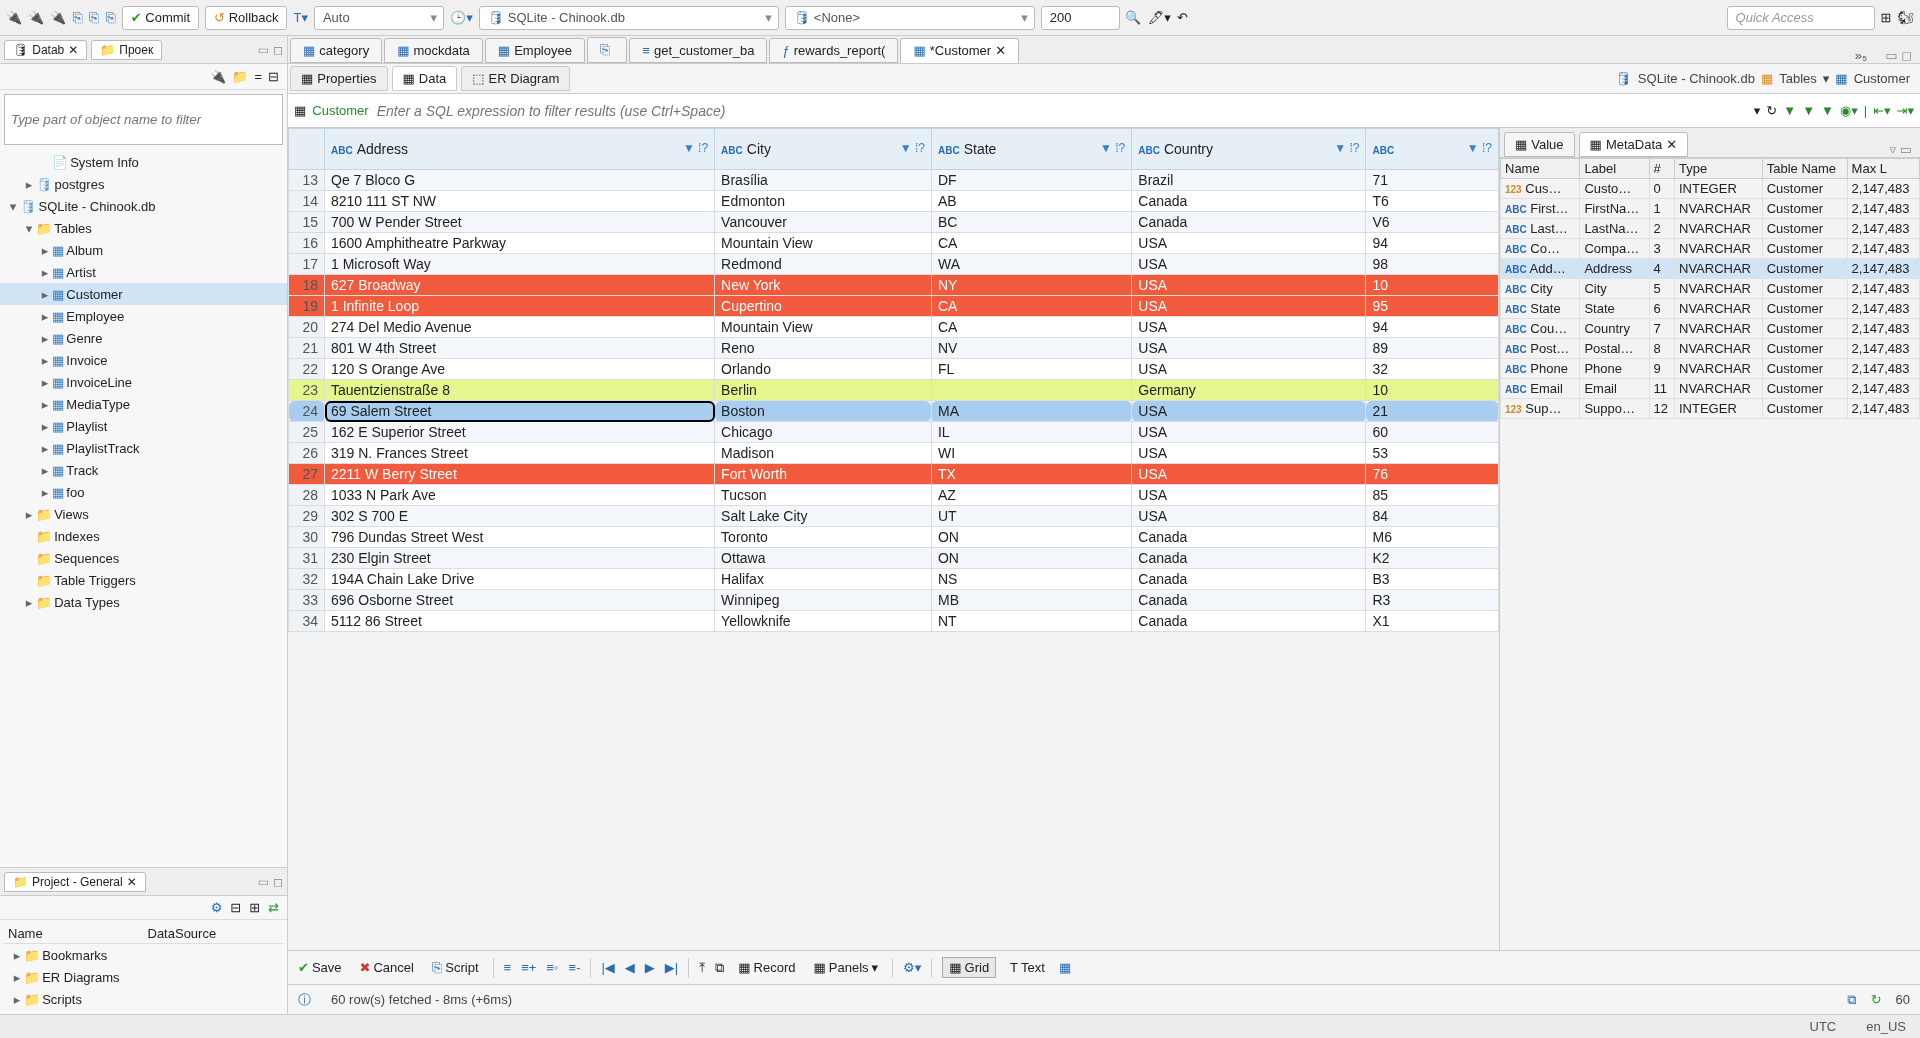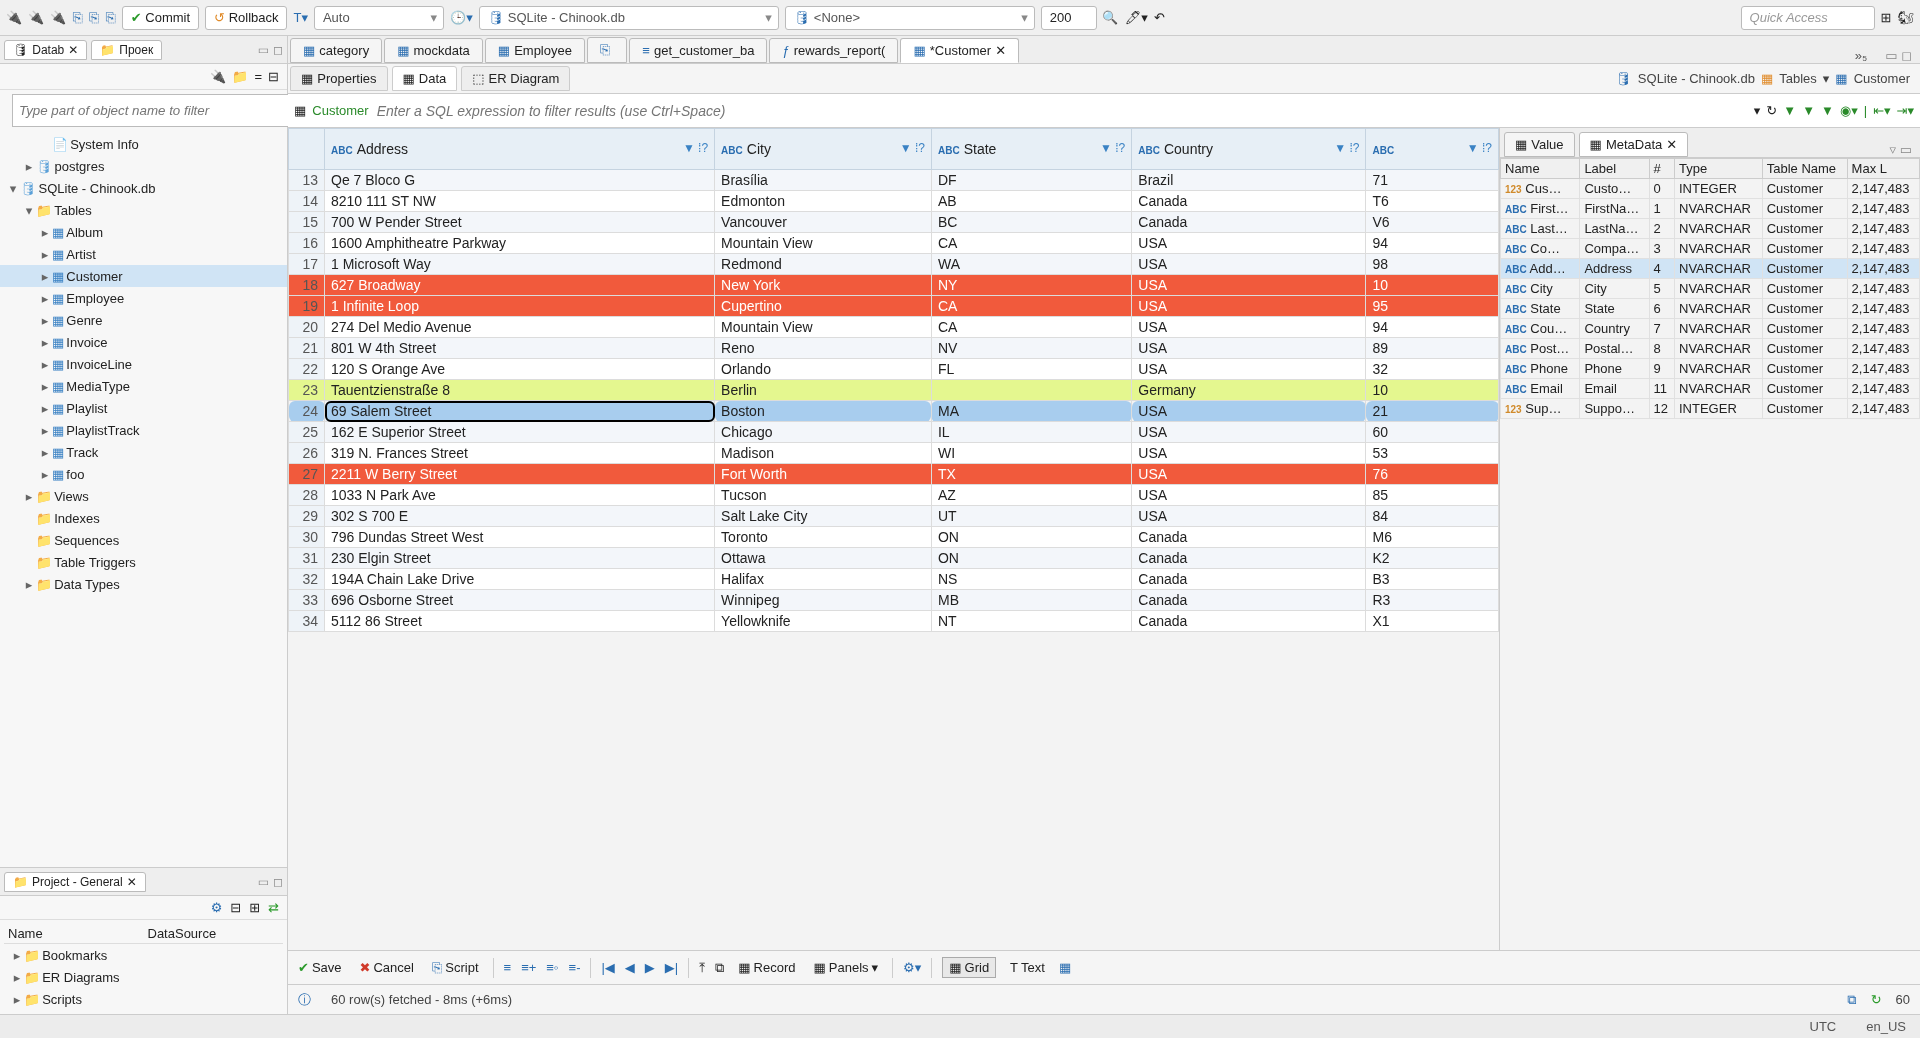--- a/index.html
+++ b/index.html
@@ -3,30 +3,30 @@
 <meta charset="utf-8">
 <style>
 * { box-sizing: border-box; font-family: -apple-system, "Segoe UI", sans-serif; }
 body { margin:0; background:#f3f3f3; font-size:13px; color:#222; overflow:hidden; }
 .root { width:1920px; height:1038px; display:flex; flex-direction:column; }
 
 .tbar { height:36px; background:#f0f0f0; border-bottom:1px solid #ccc; display:flex; align-items:center; padding:0 6px; gap:6px; }
 .tbar .btn, .tbar .sel, .tbar .txt { height:24px; border:1px solid #bbb; background:#fff; border-radius:3px; padding:0 8px; display:flex; align-items:center; font-size:13px; }
 .tbar .sel { min-width:200px; position:relative; color:#555; }
 .tbar .sel::after { content:"▾"; position:absolute; right:6px; color:#888; }
-.qaccess { margin-left:auto; width:134px; font-style:italic; color:#999; }
+.qaccess { margin-left:auto; width:148px; font-style:italic; color:#999; }
 
 .main { flex:1; display:flex; min-height:0; }
 .left { width:288px; display:flex; flex-direction:column; border-right:1px solid #ccc; background:#f7f7f7; }
 .viewhdr { height:28px; display:flex; align-items:center; background:#eee; border-bottom:1px solid #ccc; font-size:12px; }
 .tab { padding:2px 8px; border:1px solid #bbb; background:#fff; border-radius:3px 3px 0 0; margin-left:4px; display:flex; align-items:center; gap:4px; }
 .tab.act { background:#fff; font-weight:500; }
 .viewctl { margin-left:auto; display:flex; gap:4px; padding-right:4px; color:#888; }
 .filter { margin:4px; }
-.filter input { width:100%; padding:8px 6px; border:1px solid #bbb; font-style:italic; color:#999;margin-left:8px; }
+.filter input { width:100%; padding:17px 6px; border:1px solid #bbb; font-style:italic; color:#999; }
 .tree { flex:1; overflow:auto; padding:2px 0; }
 .tn { display:flex; align-items:center; height:22px; padding:0 4px; cursor:pointer; }
 .tn .arr { width:14px; text-align:center; color:#666; }
 .tn .lbl { margin-left:2px; }
 .tn.sel { background:#d0e4f5; }
 .ind0{padding-left:6px}.ind1{padding-left:22px}.ind2{padding-left:38px}
 .folder{color:#e08b2a}.table-ico{color:#3b82c4}.db-ico{color:#5aa0d8}
 
 .proj { border-top:1px solid #ccc; }
 .proj .body { padding:4px; }
@@ -101,21 +101,21 @@
     <span class="blue">⎘</span>
     <div class="btn"><span class="green">✔</span>&nbsp;<span>Commit</span></div>
     <div class="btn"><span class="orange">↺</span>&nbsp;<span>Rollback</span></div>
     <span class="blue">T▾</span>
     <div class="sel" style="min-width:130px;">
         <span>Auto</span>
       </div>
     <span class="blue">🕒▾</span>
     <div class="sel" style="min-width:300px"><span class="blue">🛢</span>&nbsp;<span>SQLite - Chinook.db</span></div>
     <div class="sel" style="min-width:250px"><span class="blue">🛢</span>&nbsp;<span>&lt;None&gt;</span></div>
-    <div class="txt" style="width:56px">200</div>
+    <div class="txt" style="width:79px">200</div>
     <span>🔍</span>
     <span>🖊▾</span>
     <span>↶</span>
     <div class="btn qaccess">Quick Access</div>
     <span>⊞</span>
     <span>🐿</span>
   </div>
 
   <div class="main">
 

